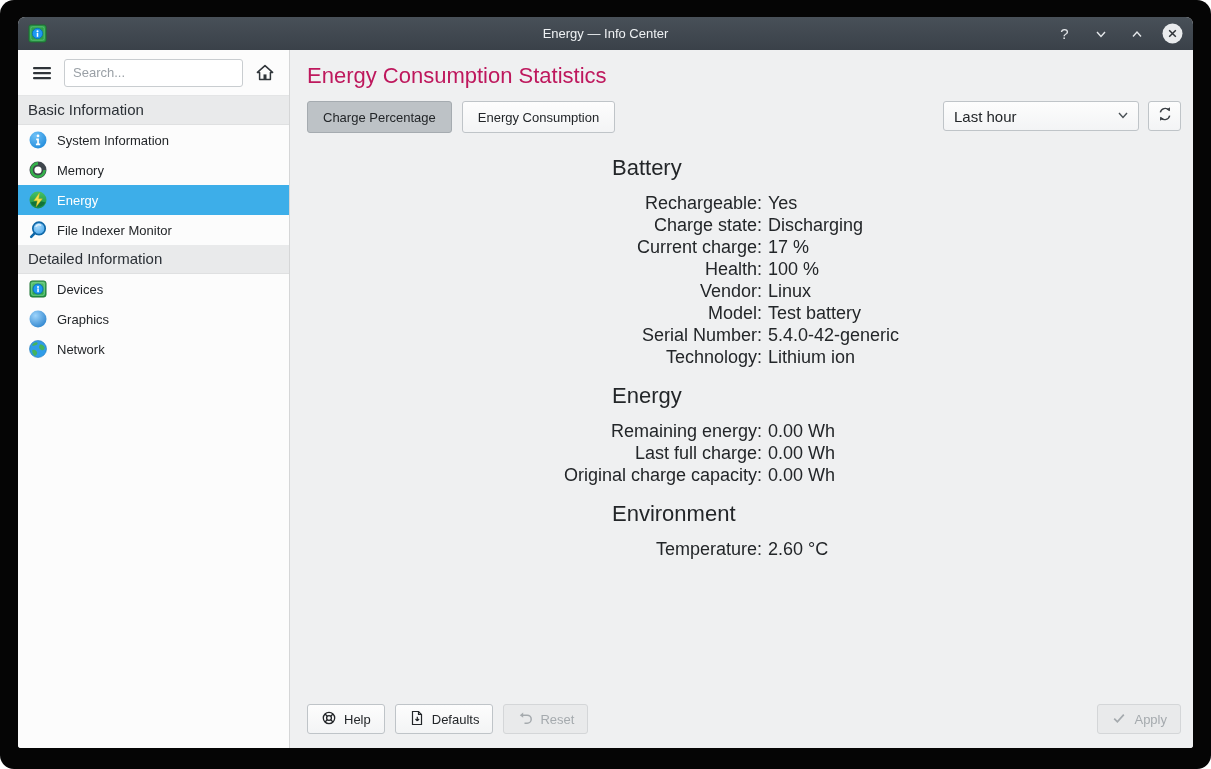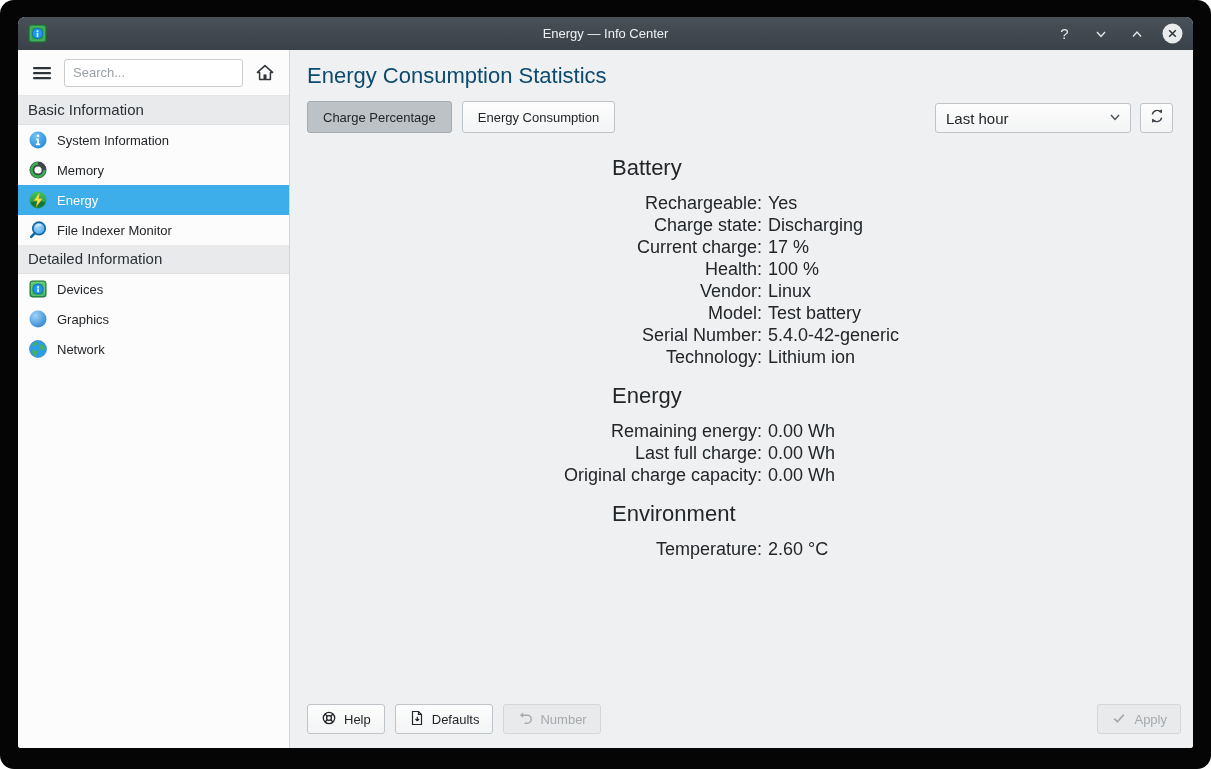--- a/index.html
+++ b/index.html
@@ -27,22 +27,22 @@
   .search-input::placeholder{color:#9aa0a6;}
   .side-nav{flex:1;overflow:hidden;}
   .side-section{height:29px;line-height:28px;background:#e9eaeb;border-bottom:1px solid #dfe0e1;color:#2b3036;font-size:15px;padding-left:10px;}
   .side-item{height:30px;display:flex;align-items:center;gap:9px;padding-left:10px;font-size:13px;color:#232629;cursor:pointer;}
   .side-item.selected{background:#3daee9;color:#fff;}
   .side-icon{width:20px;height:20px;flex:0 0 20px;display:inline-flex;}
   .side-icon svg{width:20px;height:20px;}
 
   
   .content{flex:1;display:flex;flex-direction:column;background:#eff0f1;min-width:0;}
-  .page-title{font-size:22px;font-weight:400;color:#0c4a6e;margin:13px 0 0 17px;}
-  .toolbar{display:flex;align-items:flex-end;margin:12px 20px 0 17px;}
+  .page-title{font-size:22px;font-weight:400;color:#be185d;margin:13px 0 0 17px;}
+  .toolbar{display:flex;align-items:flex-start;margin:12px 12px 0 17px;}
   .view-btn{height:32px;padding:0 15px;font-size:13px;color:#232629;border:1px solid #bfc4c8;border-radius:3px;background:linear-gradient(#fdfdfd,#f3f4f5);margin-right:10px;cursor:pointer;font-family:"Liberation Sans",sans-serif;}
   .view-btn.active{background:#bdc2c6;border-color:#a5abb0;}
   .tb-spacer{flex:1;}
   .combo{width:196px;height:30px;border:1px solid #bfc4c8;border-radius:3px;background:linear-gradient(#fdfdfd,#f3f4f5);display:flex;align-items:center;justify-content:space-between;padding:0 8px 0 10px;font-size:15px;color:#232629;cursor:pointer;}
   .refresh-btn{width:33px;height:30px;margin-left:9px;border:1px solid #bfc4c8;border-radius:3px;background:linear-gradient(#fdfdfd,#f3f4f5);display:flex;align-items:center;justify-content:center;cursor:pointer;}
 
   
   .form-area{margin-top:22px;}
   .form-section-title{font-size:22px;font-weight:400;color:#232629;margin:15px 0 11px 322px;}
   .form-section-title.first{margin-top:0;}
@@ -326,21 +326,21 @@
             </span>
             <span>Defaults</span>
           </button>
           <button class="footer-btn disabled">
             <span>
               <svg width="16" height="16" viewBox="0 0 16 16">
                   <path d="M5.8 5.2 h4.4 a4 4 0 0 1 0 8 H7.5" fill="none" stroke="currentColor" stroke-width="1.5"></path>
                   <path d="M6.2 2.6 L2.8 5.2 L6.2 7.8 Z" fill="currentColor"></path>
                 </svg>
             </span>
-            <span>Number</span>
+            <span>Reset</span>
           </button>
           <button class="footer-btn disabled apply-btn">
             <span>
               <svg width="16" height="16" viewBox="0 0 16 16">
                   <path d="M3.2 8.6 L6.4 11.8 L12.8 4.6" fill="none" stroke="currentColor" stroke-width="1.7"></path>
                 </svg>
             </span>
             <span>Apply</span>
           </button>
         </div>

